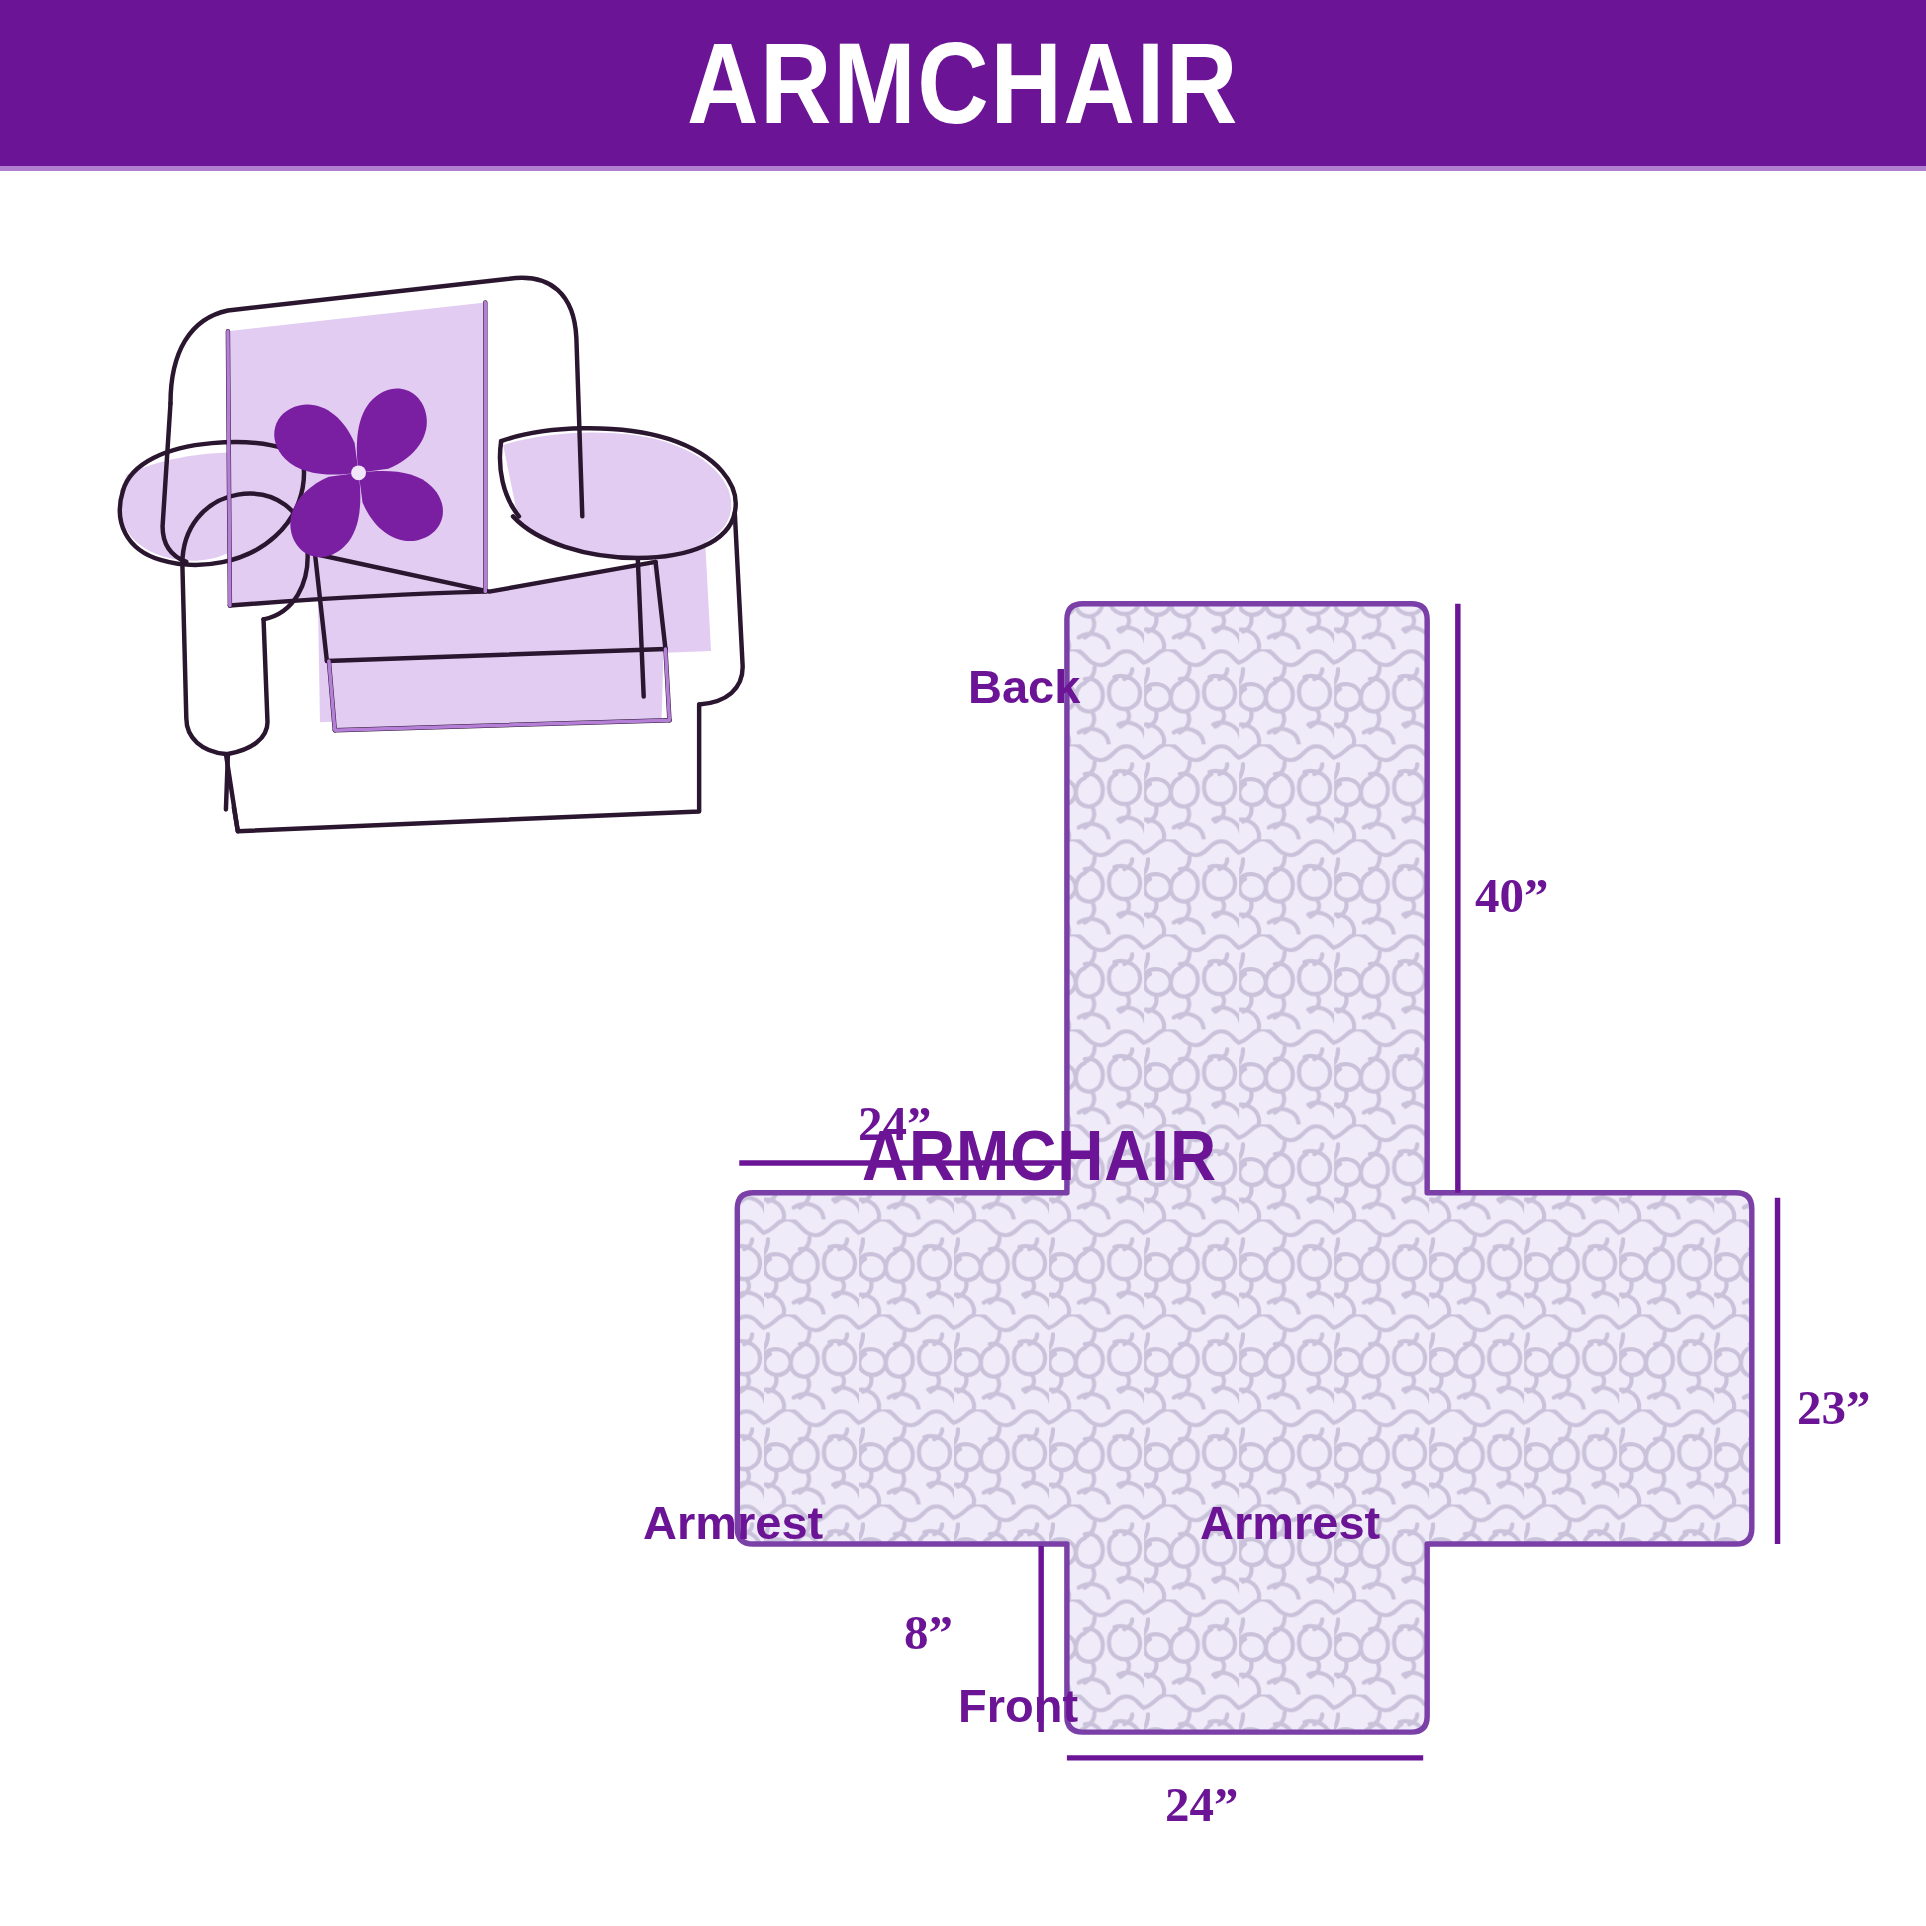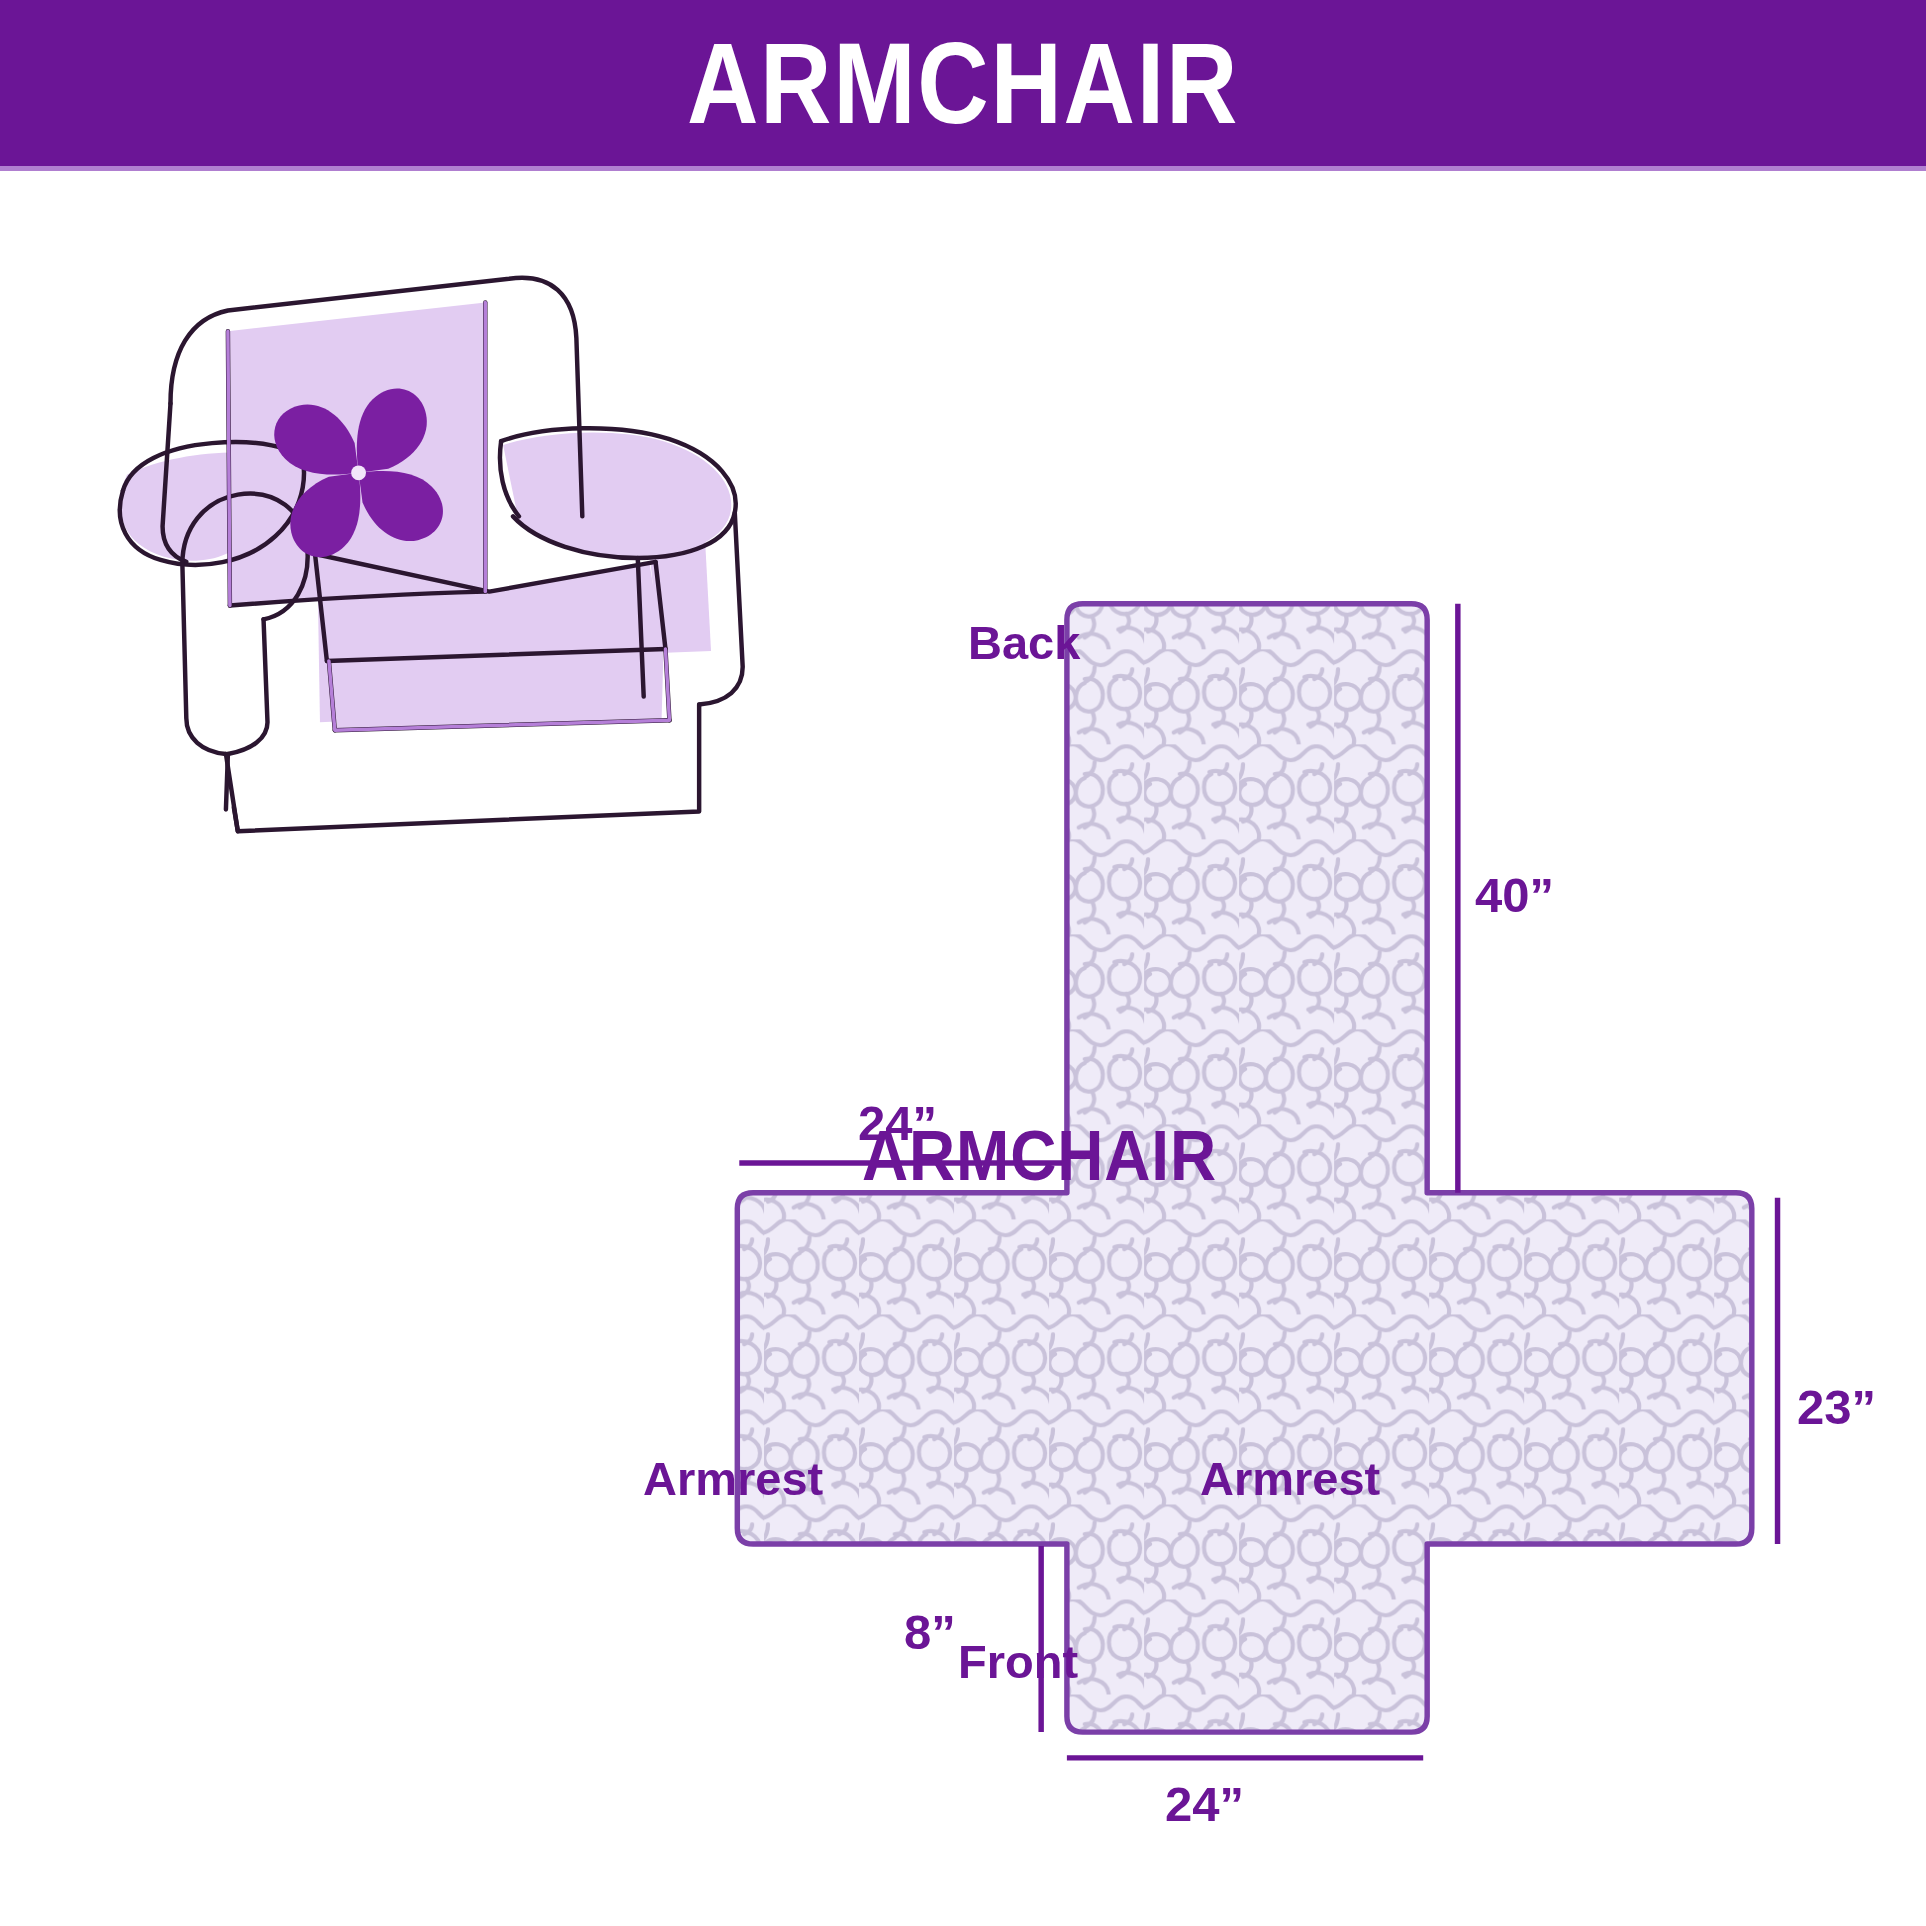--- a/index.html
+++ b/index.html
@@ -63,34 +63,35 @@
     position: absolute;
     left: 574px;
     top: 554px;
     width: 1352px;
     height: 1317px;
   }
 
   .dim-label {
     position: absolute;
     color: #6B1596;
-    font-family: Liberation Sans, sans-serif;
+    font-family: Liberation Serif, serif;
     font-weight: bold;
     font-size: 49px;
     white-space: nowrap;
     line-height: 1;
   }
   .panel-label {
     position: absolute;
     color: #6B1596;
     font-family: "Liberation Sans", sans-serif;
     font-weight: bold;
     font-size: 47px;
     white-space: nowrap;
     line-height: 1;
+    margin-top: 44px;
   }
   #center-label {
     position: absolute;
     color: #6B1596;
     font-family: "Liberation Sans", sans-serif;
     font-weight: bold;
     font-size: 71px;
     letter-spacing: 1px;
     transform: scaleX(0.9);
     transform-origin: left center;

